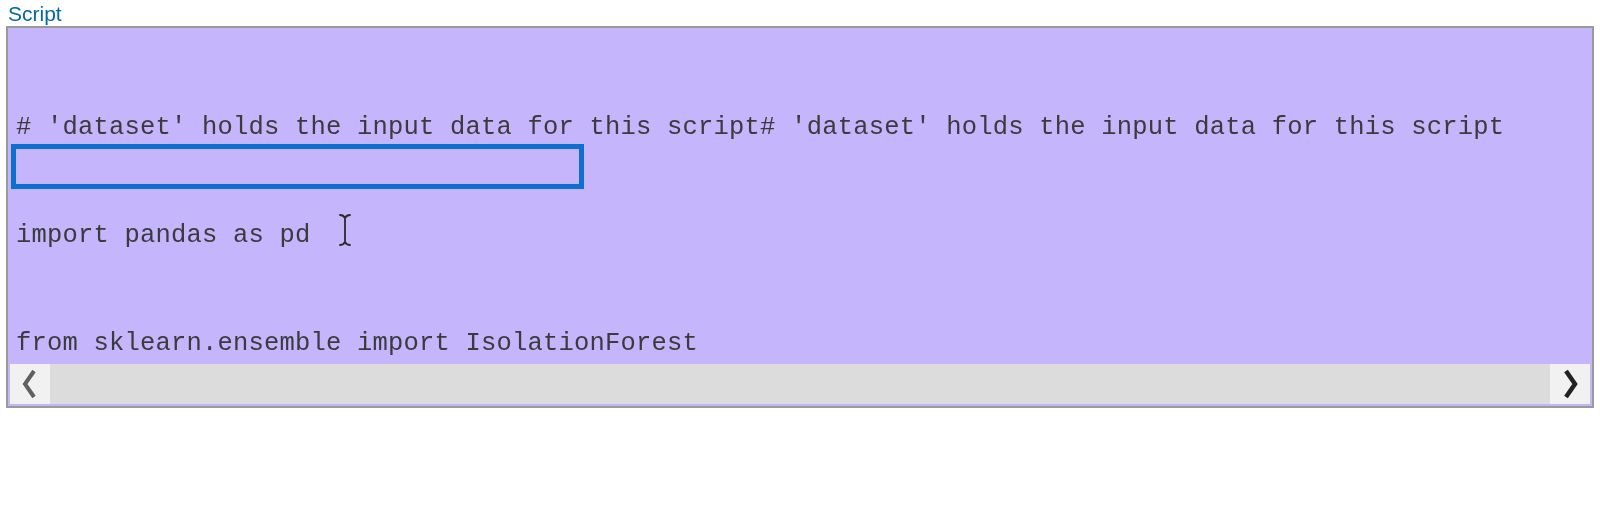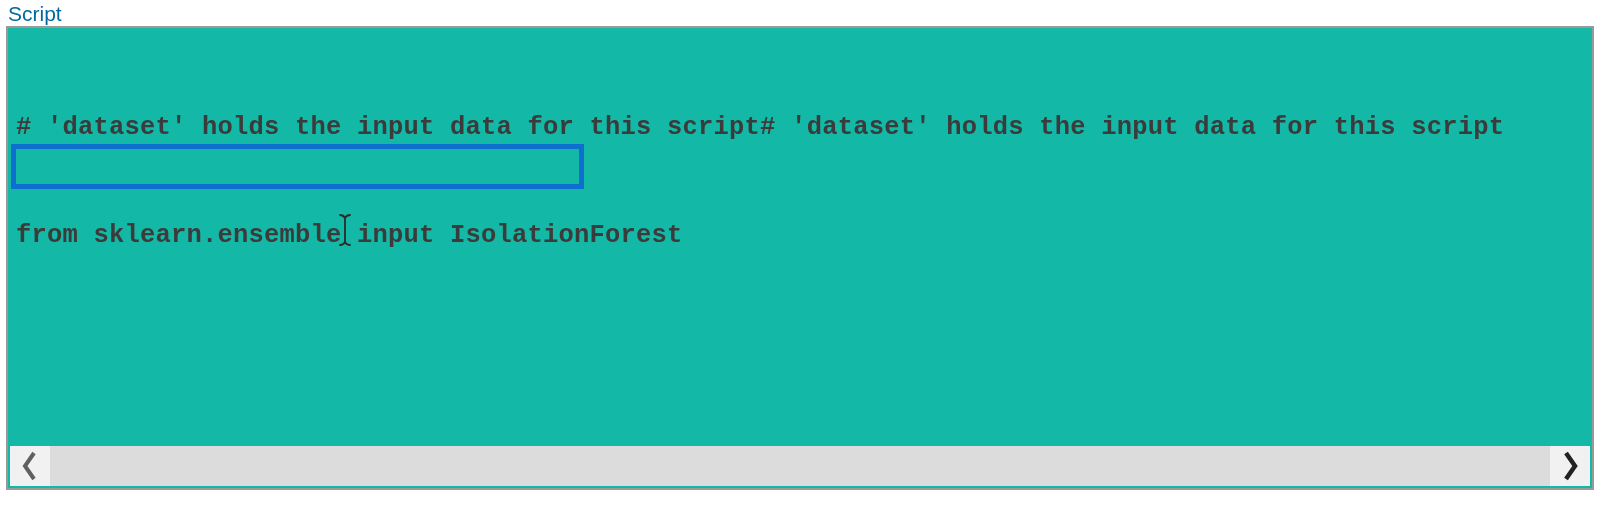--- a/index.html
+++ b/index.html
@@ -14,26 +14,25 @@
       padding: 2px 6px;
     }
     .script-label {
       color: #0369a1;
       font-weight: 400;
       font-size: 21px;
       padding-left: 2px;
     }
     .editor-container {
       border: 2px solid #9a9a9a;
-      background: #14b8a6;
+      background: #c4b5fd;
       position: relative;
       width: 100%;
-      height: 464px;
+      height: 382px;
       overflow: hidden;
-      font-weight: bold;
     }
     .code-area {
       font-family: Consolas, "Courier New", monospace;
       font-size: 25.5px;
       line-height: 1.41;
       color: #3b3b3b;
       white-space: pre;
       padding: 10px 8px 4px 8px;
       letter-spacing: 0.2px;
       position: relative;
@@ -99,21 +98,22 @@
     }
   </style>
 </head>
 <body>
 
 <div class="script-label">Script</div>
 
 <div class="editor-container">
   <div class="code-area">
     <span class="code-line"># 'dataset' holds the input data for this script# 'dataset' holds the input data for this script</span>
-    <span class="code-line">from sklearn.ensemble input IsolationForest</span>
+    <span class="code-line">import pandas as pd</span>
+    <span class="code-line">from sklearn.ensemble import IsolationForest</span>
     
     
     
     
     
     
 
     <div class="highlight-box" style="top:116px;left:3px;width:573px;height:45px;"></div>
 
     <div class="text-cursor" style="left:330px;top:114px;">

